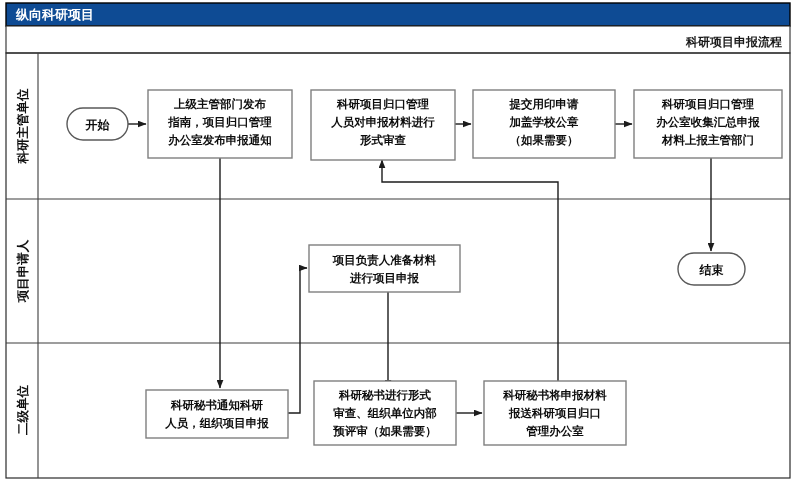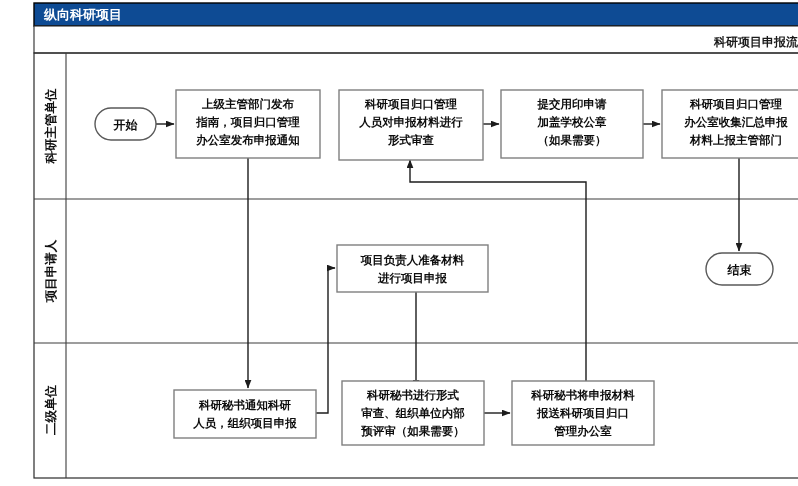--- a/index.html
+++ b/index.html
@@ -11,21 +11,20 @@
     width: 798px;
     height: 486px;
     font-family: "DejaVu Sans", "Liberation Sans", sans-serif;
     overflow: hidden;
   }
   #page {
     position: relative;
     width: 704px;
     height: 486px;
     background: #ffffff;
-    padding-left: 28px;
   }
   #page svg {
     display: block;
   }
   .title-bar-text {
     font-family: "DejaVu Sans", "Liberation Sans", sans-serif;
     font-size: 13px;
     font-weight: bold;
     fill: #ffffff;
   }

